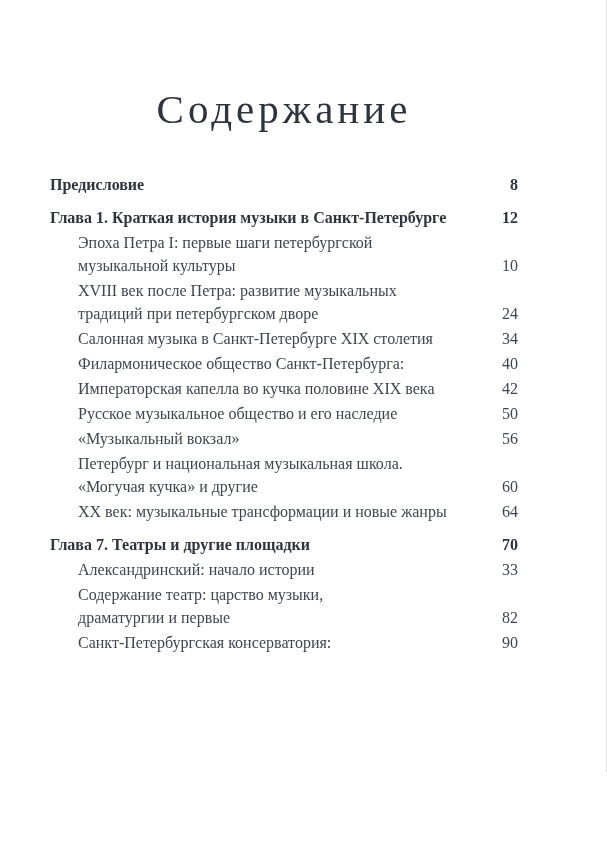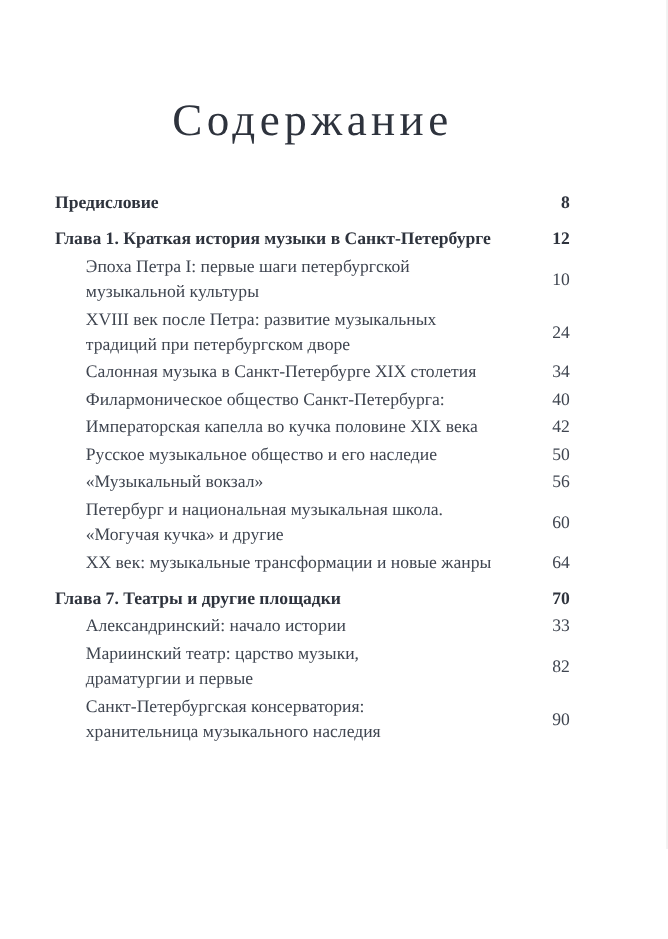--- a/index.html
+++ b/index.html
@@ -33,21 +33,21 @@
     text-align: center;
     color: #2e333d;
     font-family: "Liberation Serif", "DejaVu Serif", serif;
   }
   .toc {
     margin-top: 39px;
   }
   .toc-row {
     display: flex;
     justify-content: space-between;
-    align-items: center;
+    align-items: flex-end;
     line-height: 23px;
     font-size: 16px;
     margin-bottom: 2px;
   }
   .toc-row.chapter {
     font-weight: 700;
     color: #2e333d;
     margin-top: 10px;
   }
   .toc-row.chapter:first-child {
@@ -128,23 +128,23 @@
   </div>
         <div class="toc-row chapter">
     <div class="toc-label"><span>Глава 7. Театры и другие площадки</span></div>
     <div class="toc-page">70</div>
   </div>
         <div class="toc-row sub">
     <div class="toc-label"><span>Александринский: начало истории</span><br></div>
     <div class="toc-page">33</div>
   </div>
         <div class="toc-row sub">
-    <div class="toc-label"><span>Мариинский театр: царство музыки,</span><br><span>драматургии и первые</span></div>
+    <div class="toc-label"><span>Содержание театр: царство музыки,</span><br><span>драматургии и первые</span></div>
     <div class="toc-page">82</div>
   </div>
         <div class="toc-row sub">
-    <div class="toc-label"><span>Санкт-Петербургская консерватория:</span><br><span>хранительница музыкального наследия</span></div>
+    <div class="toc-label"><span>Санкт-Петербургская консерватория:</span><br></div>
     <div class="toc-page">90</div>
   </div>
       </div>
   </div>
   <div class="footer">5</div>
 </div>
 
 </body></html>

